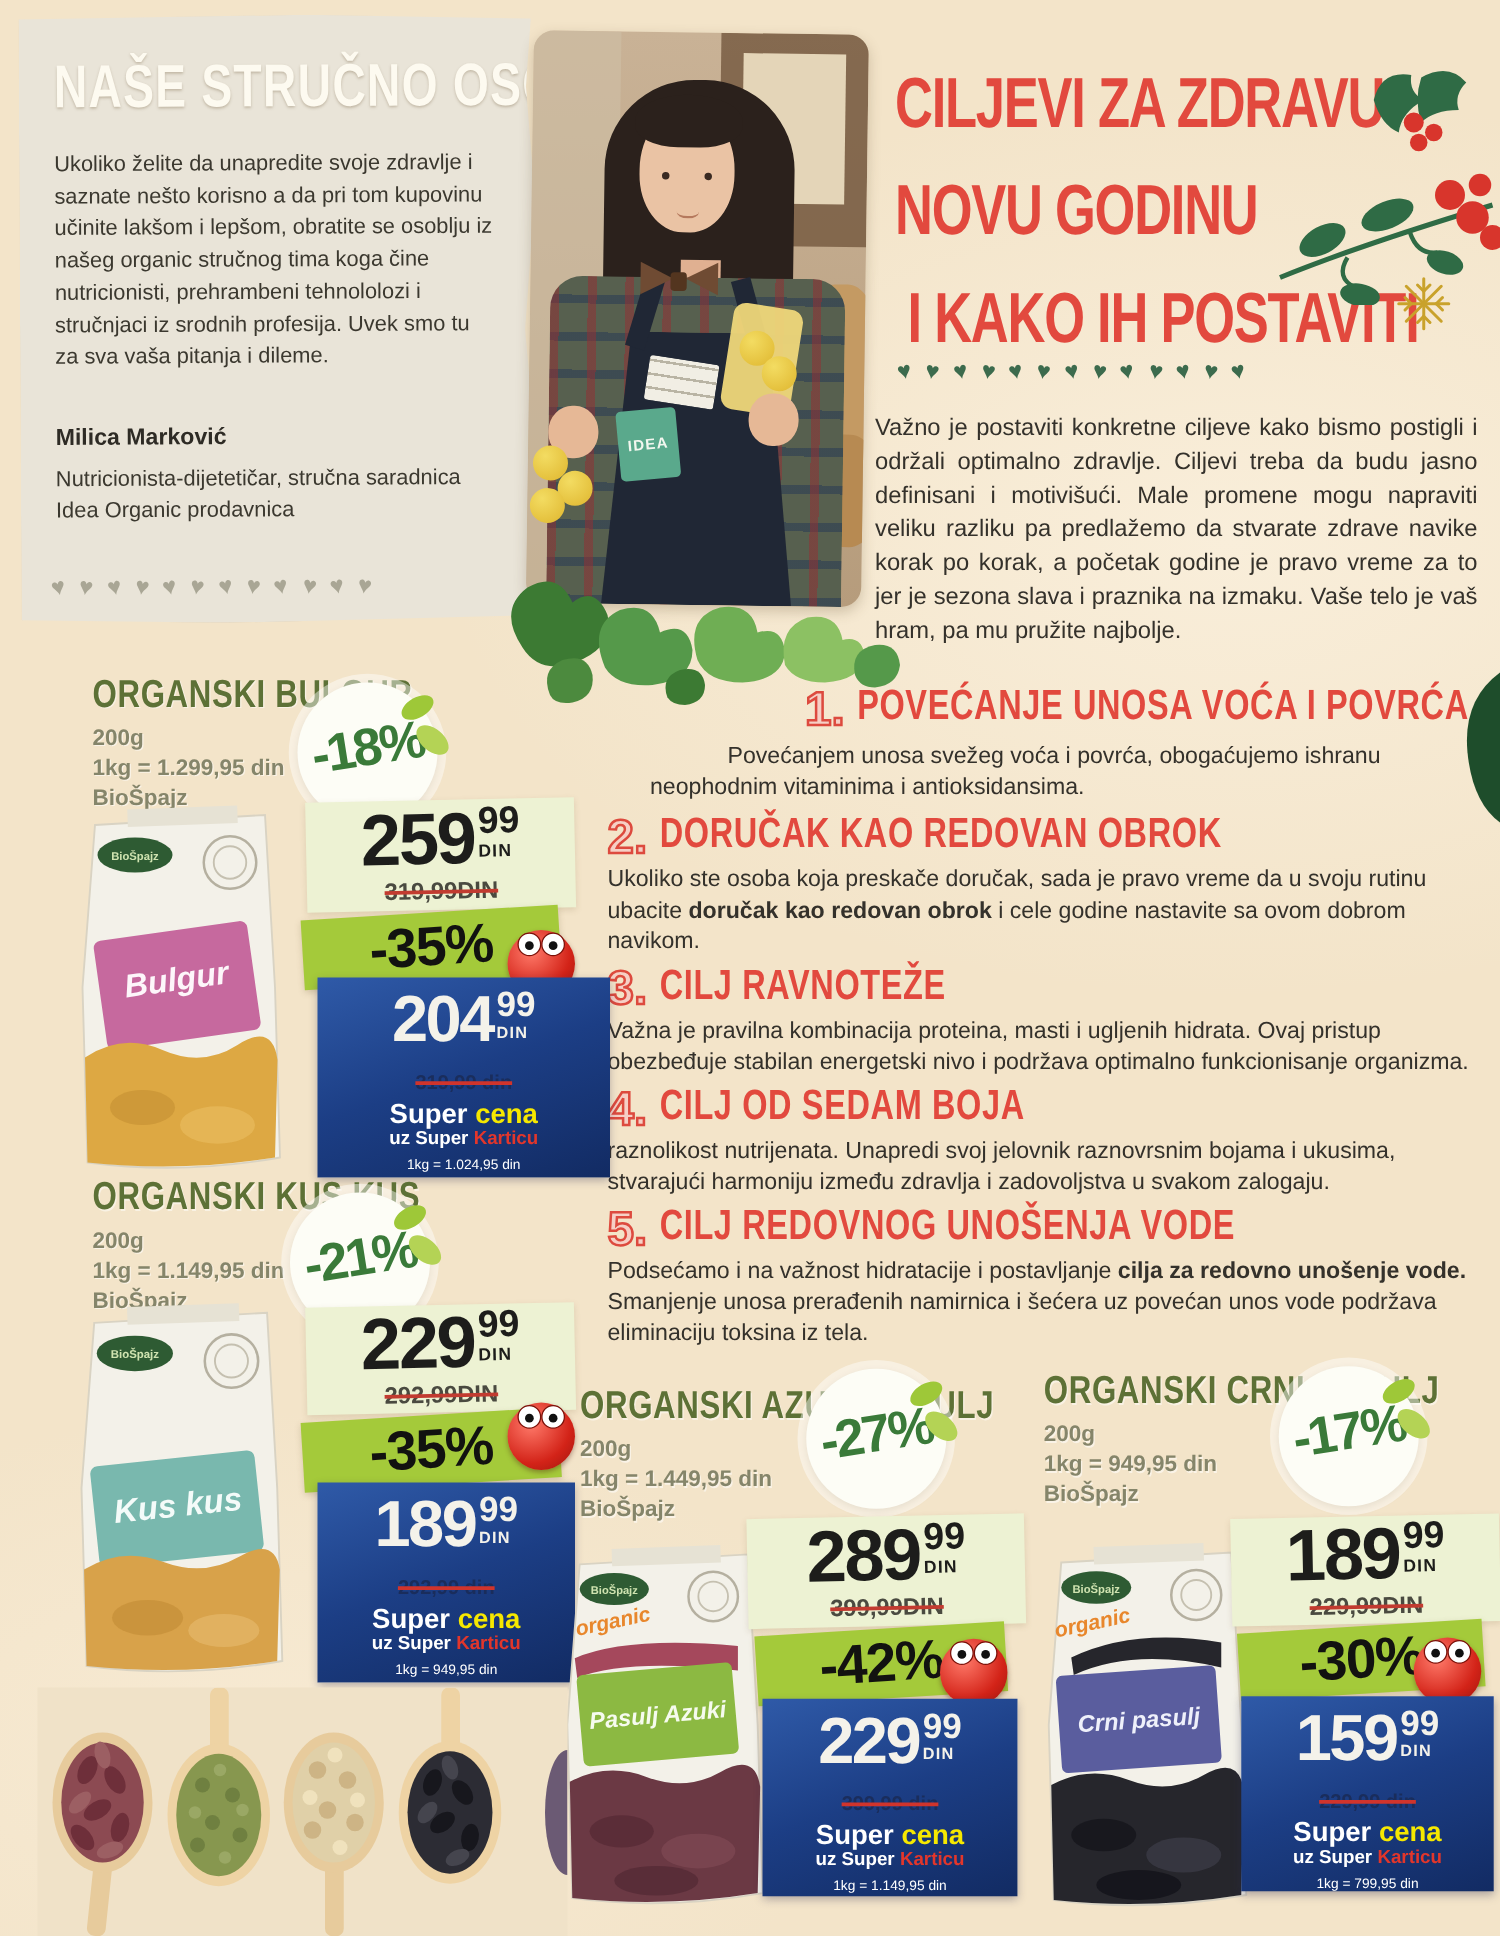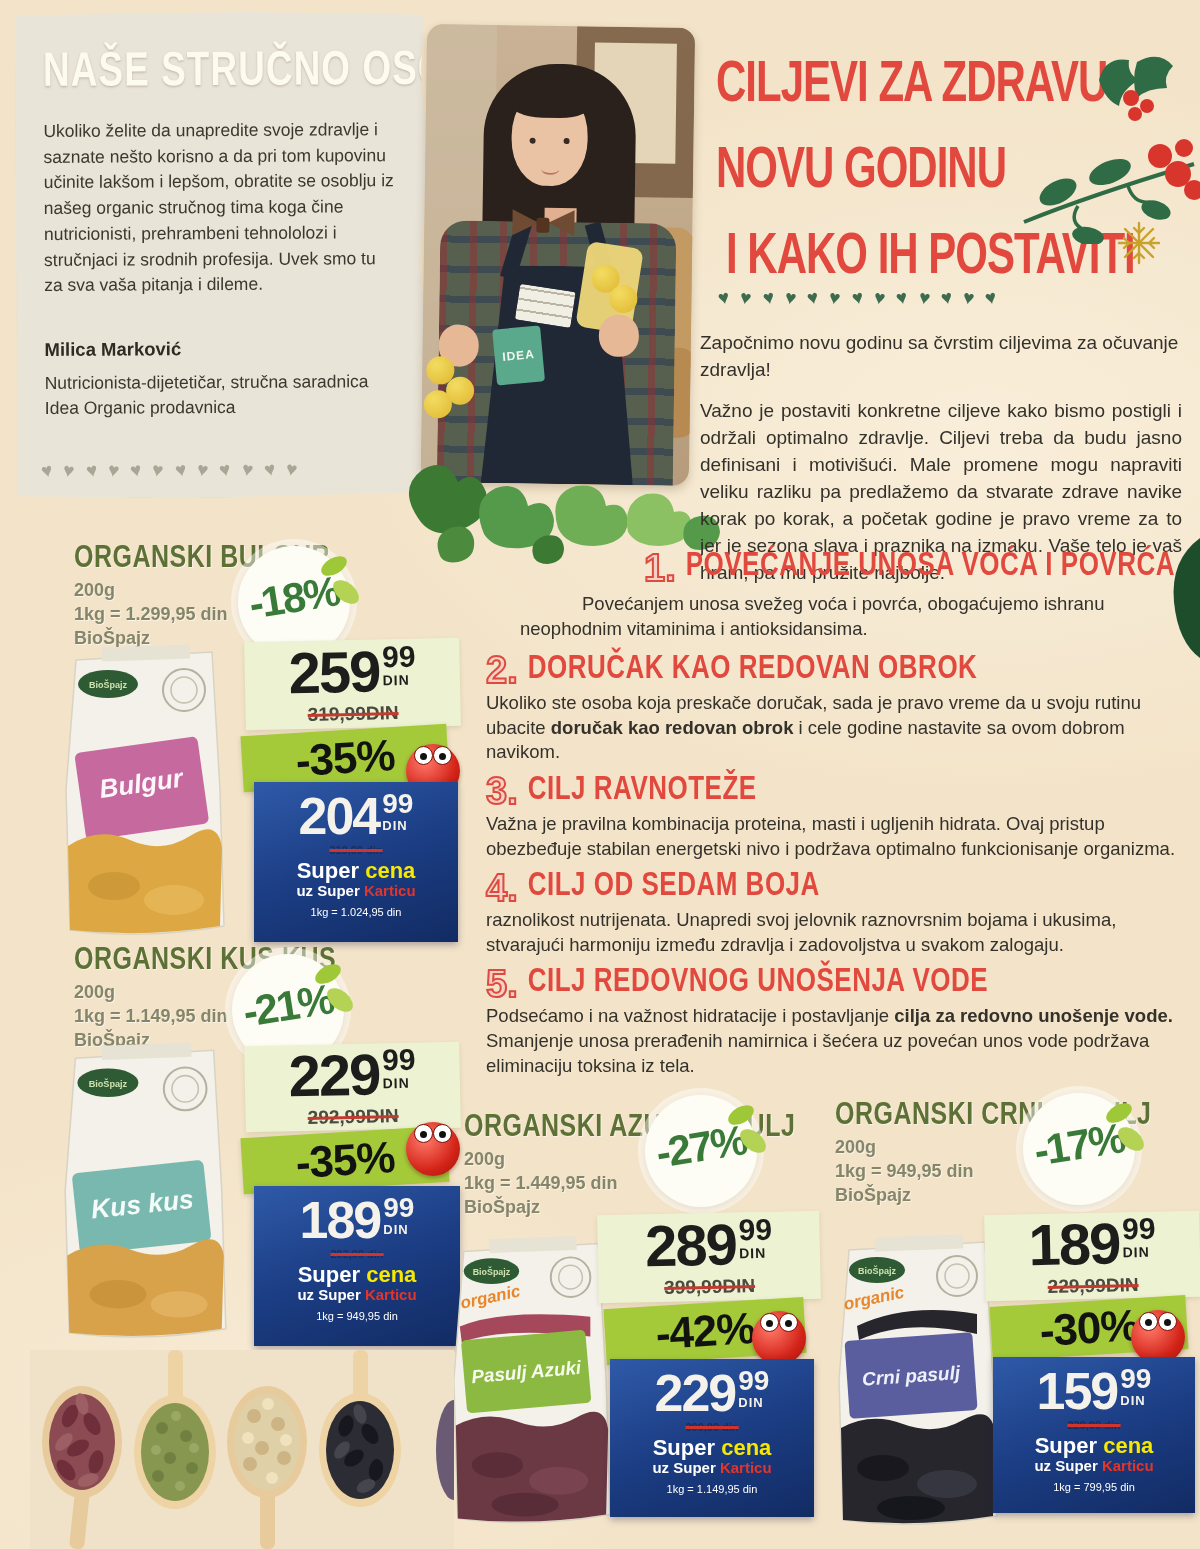--- a/index.html
+++ b/index.html
@@ -111,22 +111,22 @@
     font-size:44px;font-weight:800;color:#121210;letter-spacing:-1px;box-shadow:0 2px 5px rgba(120,100,60,.25);}
   .mascot{position:absolute;width:54px;height:54px;border-radius:50%;
     background:radial-gradient(circle at 35% 32%,#ff7a6a,#d32318 62%,#9e150d);box-shadow:0 2px 4px rgba(80,30,20,.4);}
   .mascot .eye{position:absolute;width:17px;height:17px;border-radius:50%;background:#fff;top:2px;border:1px solid #7a1008;}
   .mascot .eye i{position:absolute;width:7px;height:7px;border-radius:50%;background:#111;left:5px;top:6px;}
   .mascot .e1{left:8px;} .mascot .e2{left:27px;}
   .bluecard{position:absolute;background:linear-gradient(160deg,#2f5aa8 0%,#1c3e85 48%,#122b63 100%);
     display:flex;flex-direction:column;align-items:center;padding-top:8px;box-shadow:0 3px 7px rgba(40,40,80,.35);}
   .bluecard .bigprice{color:#f4f2ea;}
   .bluecard .bp-int{font-size:52px;} .bluecard .bp-dec{font-size:28px;} .bluecard .bp-cur{font-size:13px;}
-  .b-old{font-size:11px;font-weight:bold;color:#1a2d5c;text-decoration:line-through;
-    text-decoration-color:#d0342c;text-decoration-thickness:3px;margin-top:2px;}
+  .b-old{font-size:16px;font-weight:bold;color:#1a2d5c;text-decoration:line-through;
+    text-decoration-color:#d0342c;text-decoration-thickness:3px;margin-top:16px;}
   .sc1{font-size:22px;font-weight:bold;color:#fff;margin-top:4px;line-height:1;}
   .sc1 .yellow{color:#f6e800;margin-top:36px;}
   .sc2{font-size:15px;font-weight:bold;color:#fff;line-height:1.2;}
   .sc2 .red{color:#e2362b;text-align:center;}
   .b-unit{font-size:11px;font-weight:normal;color:#fff;margin-top:6px;}
   .bag{position:absolute;}
 
   
   .spoons{left:30px;top:1350px;width:424px;height:199px;overflow:hidden;background:#f0e2c8;}
   
@@ -259,21 +259,20 @@
       <span>♥</span>
       <span>♥</span>
       <span>♥</span>
       <span>♥</span>
       <span>♥</span>
       <span>♥</span>
       <span>♥</span>
   </div>
 
   <div class="abs intro">
-    <p class="p1">Započnimo novu godinu sa čvrstim ciljevima za očuvanje zdravlja!</p>
     <p class="p2">Važno je postaviti konkretne ciljeve kako bismo postigli i održali optimalno zdravlje. Ciljevi treba da budu jasno definisani i motivišući. Male promene mogu napraviti veliku razliku pa predlažemo da stvarate zdrave navike korak po korak, a početak godine je pravo vreme za to jer je sezona slava i praznika na izmaku. Vaše telo je vaš hram, pa mu pružite najbolje.</p>
   </div>
 
   <div class="abs goals">
     <div class="goal goal1">
       <div class="goal-head">
         <span class="goal-num">1.</span>
         <span class="goal-title">POVEĆANJE UNOSA VOĆA I POVRĆA</span>
       </div>
       <p class="goal-body"><span>Povećanjem unosa svežeg voća i povrća, obogaćujemo ishranu neophodnim vitaminima i antioksidansima.</span><b></b><span></span></p>
@@ -349,21 +348,21 @@
     </div>
     <div class="plabel" style="left:182px;top:192px;width:206px;height:56px;">-35%</div>
     <div class="mascot" style="left:346px;top:206px;">
       <span class="eye e1">
           <i></i>
         </span>
         <span class="eye e2">
           <i></i>
         </span>
     </div>
-    <div class="bluecard" style="left:194px;top:244px;width:204px;height:152px;">
+    <div class="bluecard" style="left:194px;top:244px;width:234px;height:152px;">
       <div class="bigprice">
         <span class="bp-int">204</span>
         <span class="bp-frac">
             <span class="bp-dec">99</span>
             <span class="bp-cur">DIN</span>
           </span>
       </div>
       <div class="b-old">319,99 din</div>
       <div class="sc1"><span>Super</span> <span class="yellow">cena</span></div>
       <div class="sc2"><span>uz Super</span> <span class="red">Karticu</span></div>

